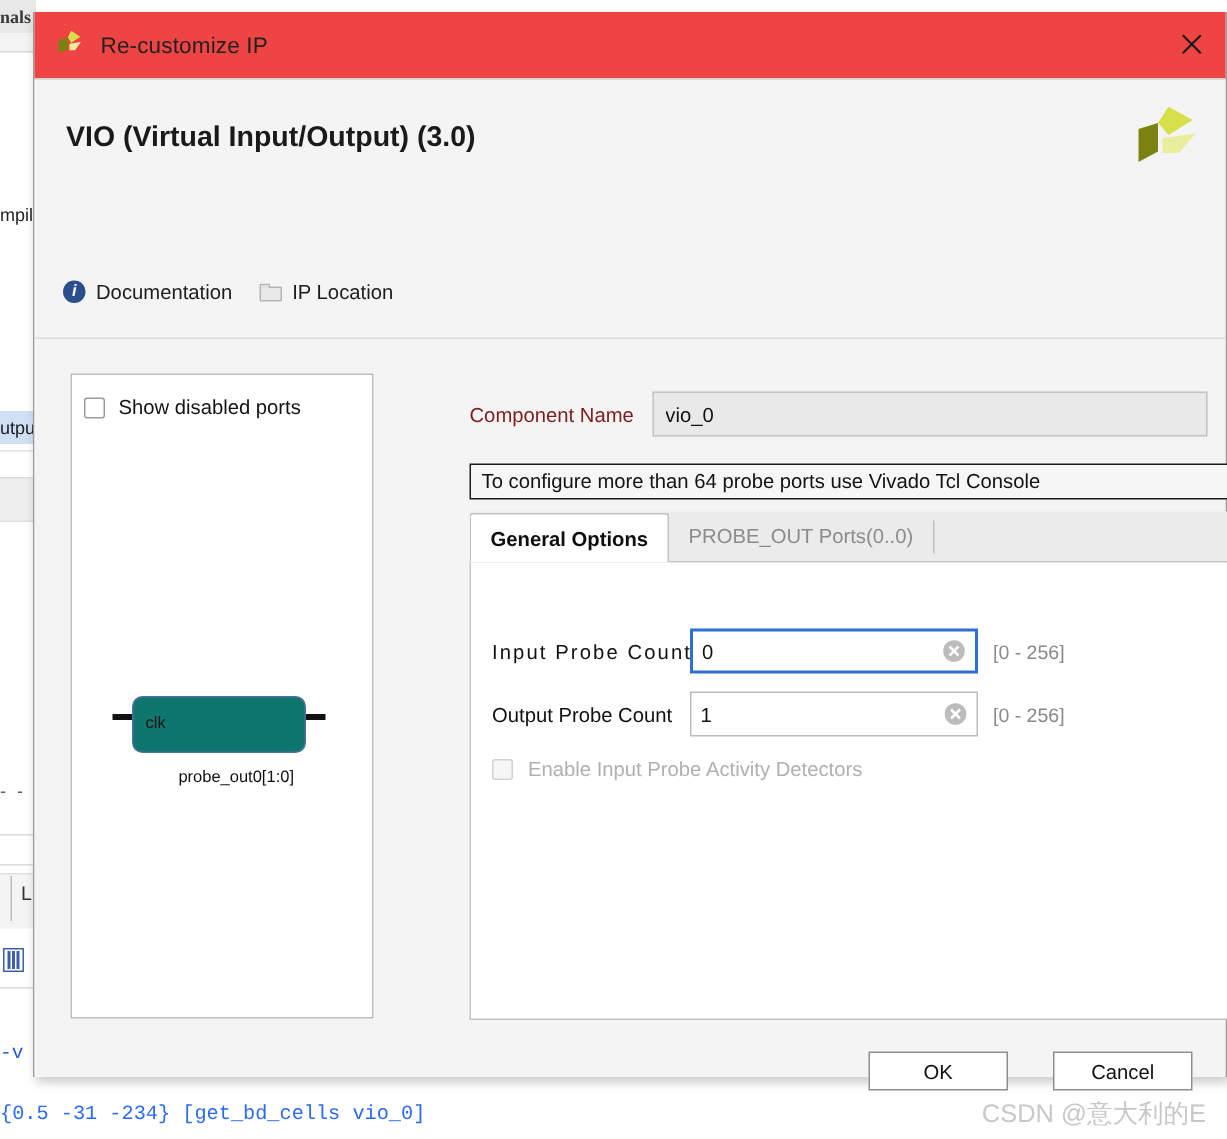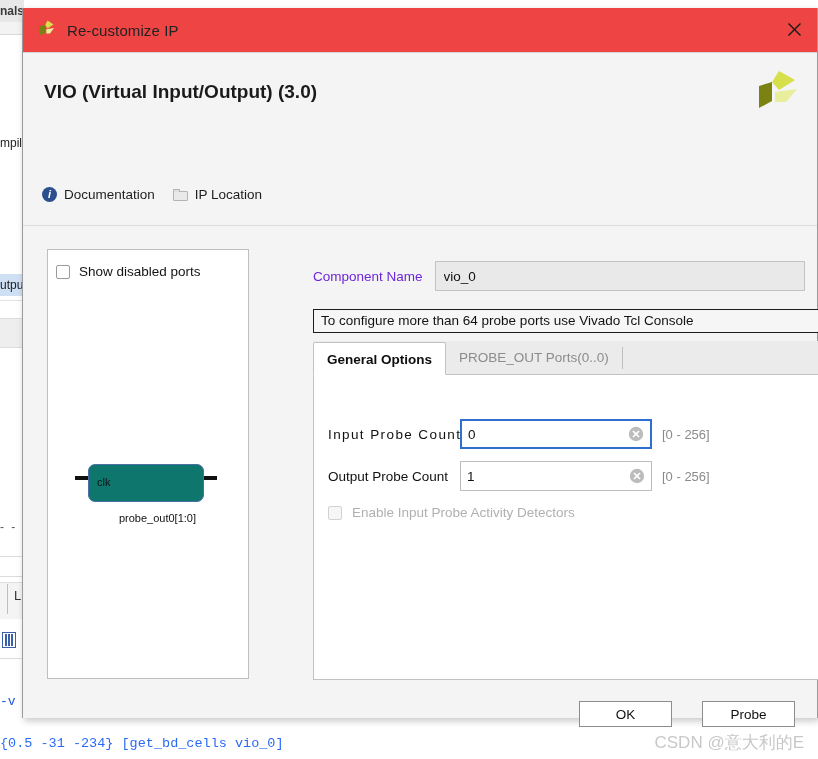--- a/index.html
+++ b/index.html
@@ -24,20 +24,21 @@
     background: #ffffff;
   }
   #bg-tab-signals {
     position: absolute;
     left: 0; top: 0; width: 24px; height: 22px;
     background: #e8e8e8;
     border-bottom: 1px solid #c6c6c6;
     font-size: 12px; font-weight: bold; color: #3a3a3a;
     line-height: 22px;
     overflow: hidden;
+    font-family: Liberation Serif, serif;
   }
   #bg-rule-1 {
     position: absolute; left: 0; top: 22px; width: 24px; height: 12px;
     background: #f3f3f3; border-bottom: 1px solid #d9d9d9;
   }
   #bg-compile-text {
     position: absolute; left: 0; top: 136px; width: 23px;
     font-size: 12px; color: #222; white-space: nowrap; overflow: hidden;
   }
   #bg-output-row {
@@ -323,21 +324,21 @@
   #component-name-row {
     position: absolute;
     left: 290px;
     top: 208px;
     display: flex;
     align-items: center;
     gap: 0;
   }
   #component-name-label {
     font-size: 13.5px;
-    color: #6d28d9;
+    color: #7f1d1d;
     margin-right: 12px;
     white-space: nowrap;
   }
   #component-name-input {
     width: 370px;
     height: 30px;
     background: #e9e9e9;
     border: 1px solid #c3c3c3;
     box-sizing: border-box;
     font-family: "Liberation Sans", sans-serif;
@@ -657,17 +658,17 @@
         <div id="row-activity-detector">
           <span class="cb disabled"></span>
           <span id="activity-detector-label">Enable Input Probe Activity Detectors</span>
         </div>
 
       </div>
     </div>
 
     <div id="footer-buttons">
       <button class="dlg-button">OK</button>
-      <button class="dlg-button">Probe</button>
+      <button class="dlg-button">Cancel</button>
     </div>
 
   </div>
 </div>
 
 </body></html>

